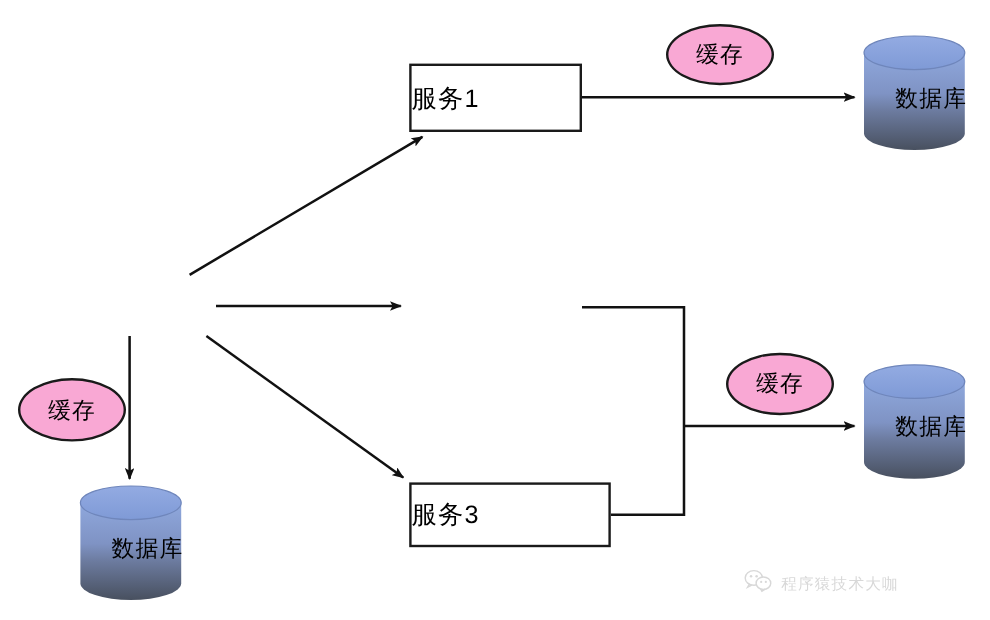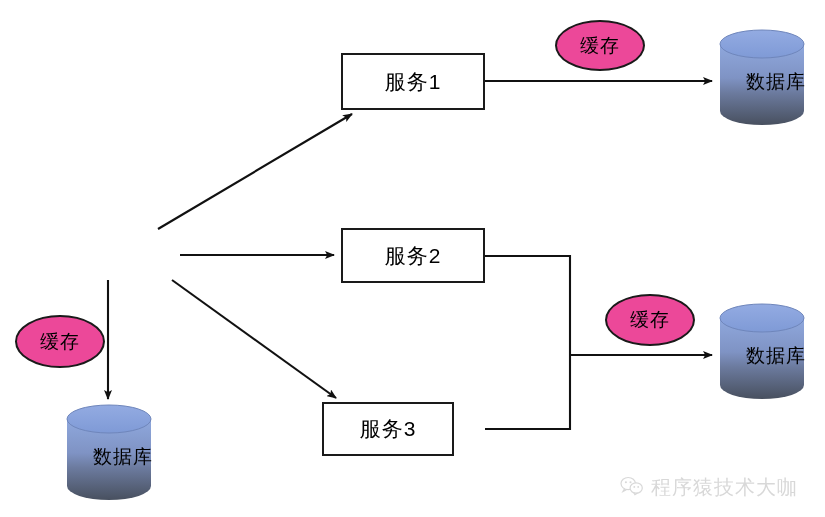--- a/index.html
+++ b/index.html
@@ -22,32 +22,31 @@
     width: 825px;
     height: 517px;
   }
   .node-box {
     position: absolute;
     box-sizing: border-box;
     border: 2px solid #1a1a1a;
     background: #ffffff;
     display: flex;
     align-items: center;
-    justify-content: center;
     color: #000000;
     font-size: 21px;
     letter-spacing: 1px;
     z-index: 3;
   }
   .node-ellipse {
     position: absolute;
     box-sizing: border-box;
     border: 2px solid #1a1a1a;
     border-radius: 50%;
-    background: #ec4899;
+    background: #f9a8d4;
     display: flex;
     align-items: center;
     justify-content: center;
     color: #000000;
     font-size: 19px;
     letter-spacing: 1px;
     z-index: 4;
   }
   .db {
     position: absolute;
@@ -67,21 +66,21 @@
   .watermark {
     position: absolute;
     display: flex;
     align-items: center;
     gap: 7px;
     opacity: 0.38;
     z-index: 5;
   }
   .wm-text {
     color: #9a9a9a;
-    font-size: 20px;
+    font-size: 13px;
     font-family: "DejaVu Serif", "Liberation Serif", serif;
     letter-spacing: 1px;
     white-space: nowrap;
   }
 </style>
 </head>
 <body>
 
 <div id="canvas">
 
@@ -120,25 +119,22 @@
 
       <path d="M570,355 L712,355" marker-end="url(#arrowhead)"></path>
     </g>
   </svg>
 
 
   <div class="node-box" style="left:341px; top:53px; width:144px; height:57px;">
     <span>服务1</span>
   </div>
 
-  <div class="node-box" style="left:341px; top:228px; width:144px; height:55px;">
-    <span>服务2</span>
-  </div>
 
-  <div class="node-box" style="left:322px; top:402px; width:132px; height:54px;">
+  <div class="node-box" style="left:341px; top:402px; width:168px; height:54px;">
     <span>服务3</span>
   </div>
 
   <div class="node-ellipse" style="left:555px; top:20px; width:90px; height:51px;">
     <span>缓存</span>
   </div>
 
   <div class="node-ellipse" style="left:15px; top:315px; width:90px; height:53px;">
     <span>缓存</span>
   </div>

